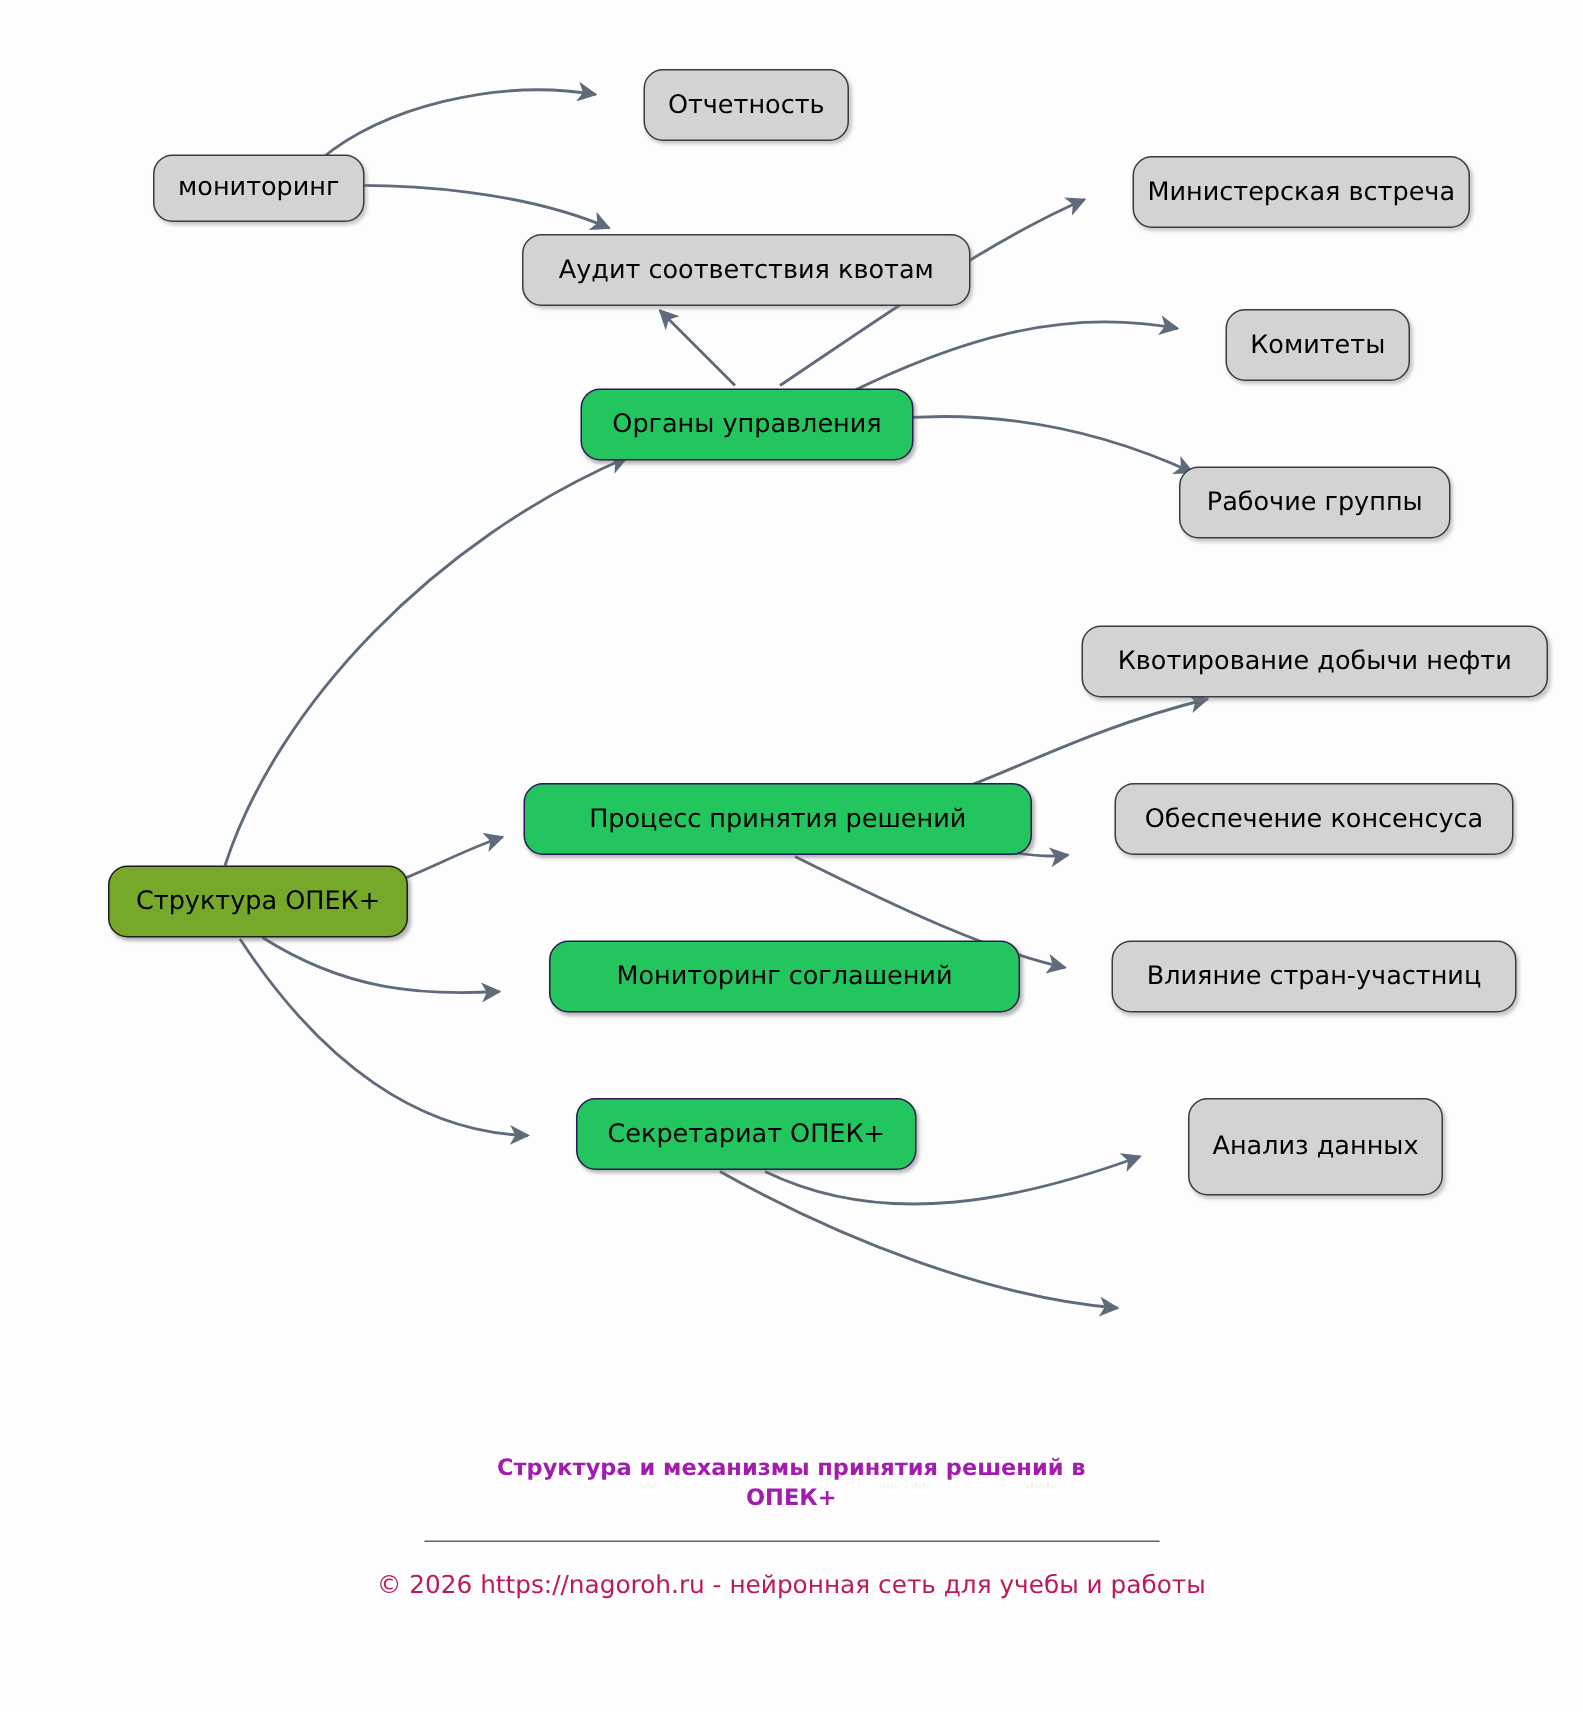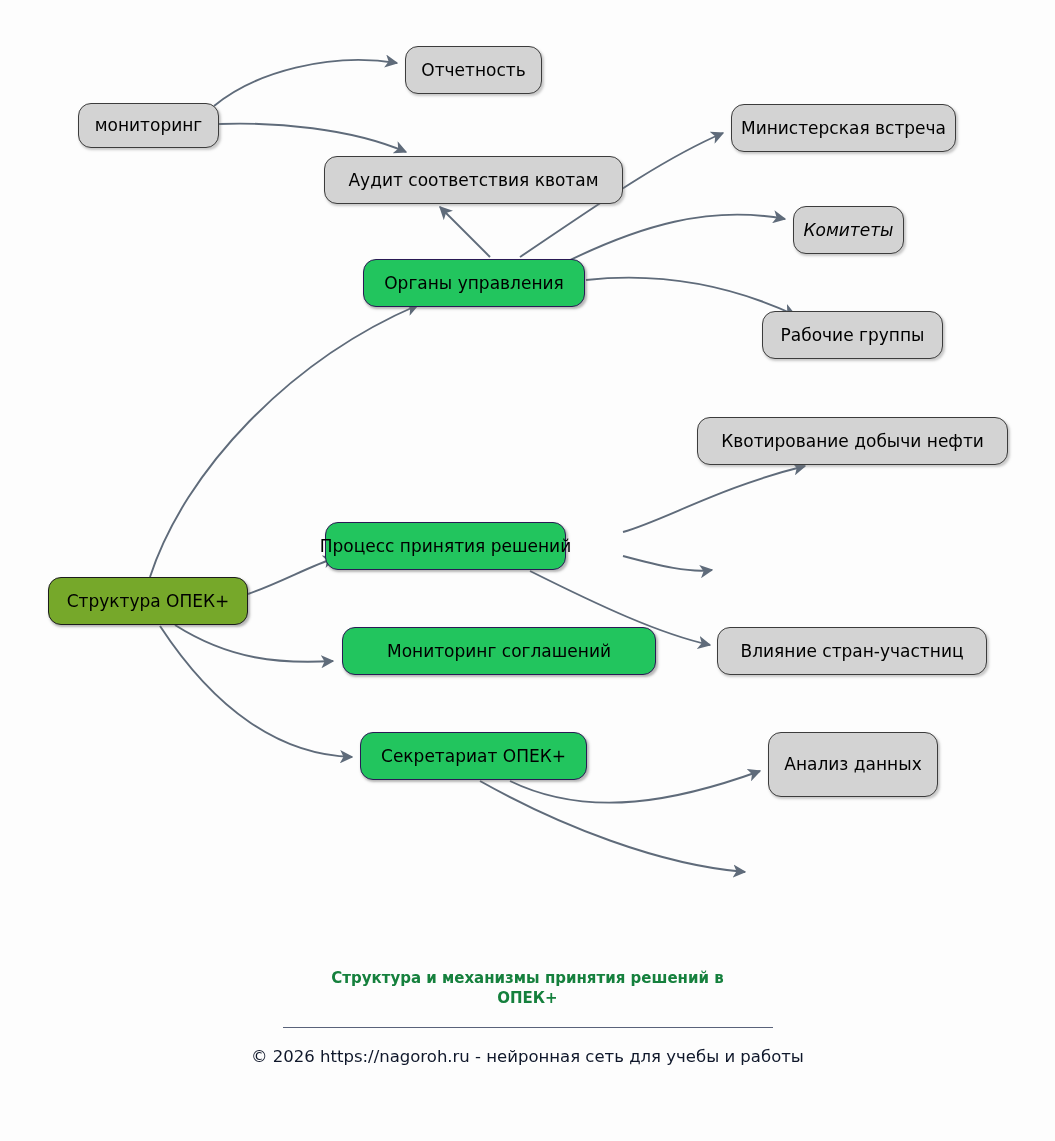--- a/index.html
+++ b/index.html
@@ -26,20 +26,21 @@
   .node {
     position: absolute;
     box-sizing: border-box;
     display: flex;
     align-items: center;
     justify-content: center;
     border-radius: 13px;
     white-space: nowrap;
     line-height: 1;
     text-align: center;
+    margin-left: 24px;
   }
   .node-root {
     background: #76a82a;
     border: 1.6px solid #1c1c1c;
     color: #000000;
     font-size: 17px;
     box-shadow: 1.5px 2px 2.5px rgba(90,90,90,0.45);
   }
   .node-branch {
     background: #22c55e;
@@ -58,36 +59,36 @@
   #footer {
     position: absolute;
     left: 0;
     width: 1055px;
     text-align: center;
   }
   #footer-title {
     font-family: "DejaVu Sans", sans-serif;
     font-weight: bold;
     font-size: 15px;
-    color: #15803d;
+    color: #a21caf;
     line-height: 1.35;
     margin: 0 auto;
     width: 470px;
   }
   #footer-rule {
     width: 490px;
     height: 1px;
     background: #59627a;
     margin: 18px auto 0 auto;
   }
   #footer-credit {
     margin-top: 19px;
     font-family: "DejaVu Sans", sans-serif;
     font-size: 16.5px;
-    color: #0f172a;
+    color: #be185d;
   }
 </style>
 </head>
 <body>
 
 <div id="canvas">
 
   <svg id="edges" viewBox="0 0 1055 1141" xmlns="http://www.w3.org/2000/svg">
     <defs>
       <marker id="arrow" viewBox="0 0 10 10" refX="9" refY="5" markerWidth="7" markerHeight="7" orient="auto-start-reverse">
@@ -111,25 +112,26 @@
       <path d="M 510 781 C 590 820 680 800 760 771"></path>
       <path d="M 480 781 C 560 826 660 865 745 872"></path>
     </g>
   </svg>
 
   <div class="node node-leaf" style="left:78px;  top:103px; width:141px; height:45px;">мониторинг</div>
   <div class="node node-leaf" style="left:405px; top:46px;  width:137px; height:48px;">Отчетность</div>
   <div class="node node-leaf" style="left:324px; top:156px; width:299px; height:48px;">Аудит соответствия квотам</div>
   <div class="node node-branch" style="left:363px; top:259px; width:222px; height:48px;">Органы управления</div>
   <div class="node node-leaf" style="left:731px; top:104px; width:225px; height:48px;">Министерская встреча</div>
-  <div class="node node-leaf" style="left:793px; top:206px; width:111px; height:48px;font-style:italic;">Комитеты</div>
+  <div class="node node-leaf" style="left:793px; top:206px; width:123px; height:48px;">Комитеты</div>
   <div class="node node-root" style="left:48px;  top:577px; width:200px; height:48px;">Структура ОПЕК+</div>
   <div class="node node-leaf" style="left:762px; top:311px; width:181px; height:48px;">Рабочие группы</div>
-  <div class="node node-branch" style="left:325px; top:522px; width:241px; height:48px;">Процесс принятия решений</div>
+  <div class="node node-branch" style="left:325px; top:522px; width:339px; height:48px;">Процесс принятия решений</div>
   <div class="node node-leaf" style="left:697px; top:417px; width:311px; height:48px;">Квотирование добычи нефти</div>
+  <div class="node node-leaf" style="left:719px; top:522px; width:266px; height:48px;">Обеспечение консенсуса</div>
   <div class="node node-leaf" style="left:717px; top:627px; width:270px; height:48px;">Влияние стран-участниц</div>
   <div class="node node-branch" style="left:342px; top:627px; width:314px; height:48px;">Мониторинг соглашений</div>
   <div class="node node-branch" style="left:360px; top:732px; width:227px; height:48px;">Секретариат ОПЕК+</div>
   <div class="node node-leaf" style="left:768px; top:732px; width:170px; height:65px;">Анализ данных</div>
 
   <div id="footer" style="top:968px;">
     <div id="footer-title">
       <span>Структура и механизмы принятия решений в</span>
       <br>
       <span>ОПЕК+</span>

